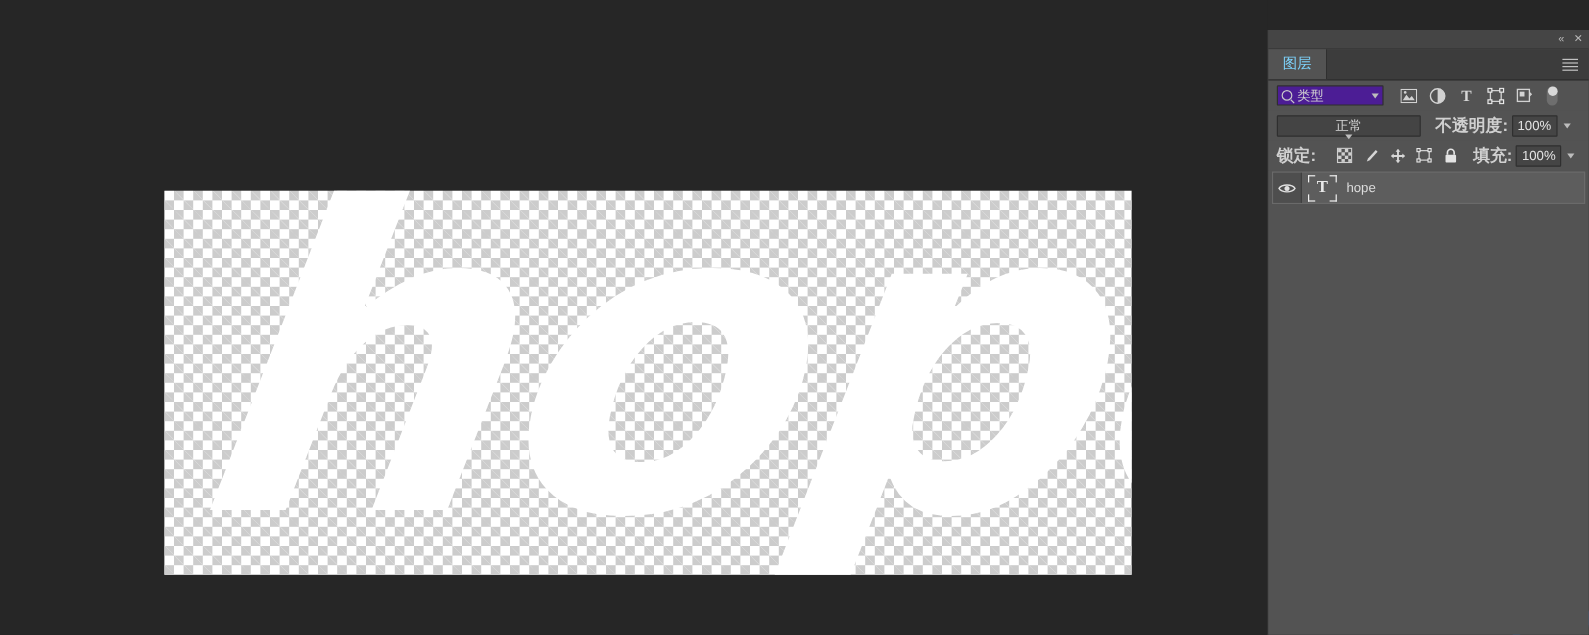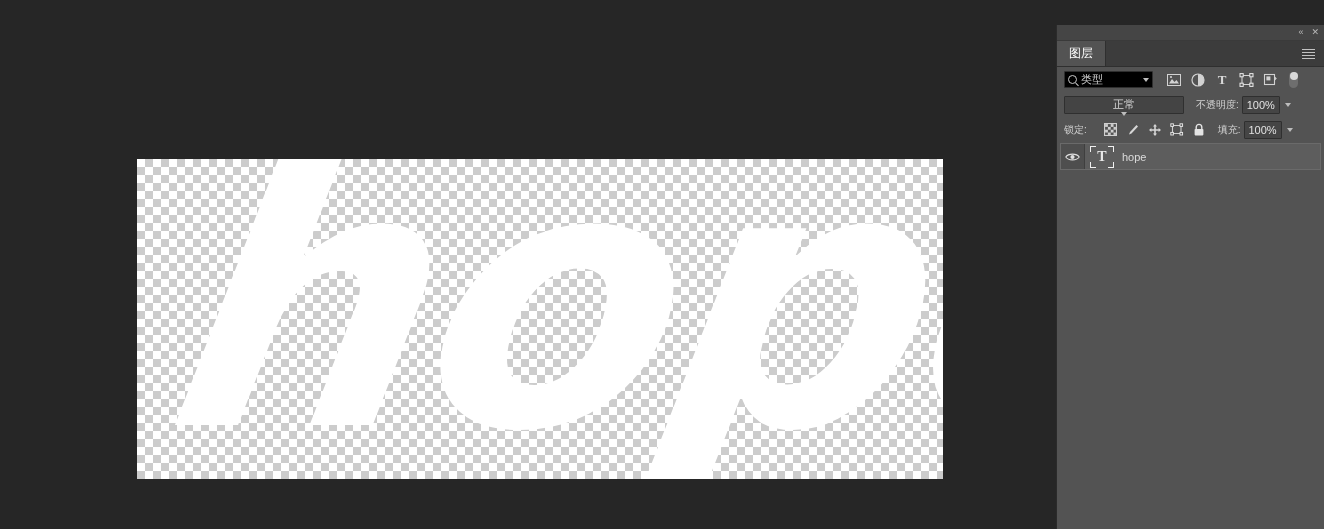--- a/index.html
+++ b/index.html
@@ -87,41 +87,41 @@
     padding-right: 5px; gap: 8px;
   }
   .title-ctl { color: #b8b8b8; font-size: 9px; line-height: 1; cursor: pointer; }
 
   #panel-tabbar {
     position: relative; height: 26px; background: #3c3c3c;
     display: flex; align-items: stretch; border-bottom: 1px solid #2f2f2f;
   }
   #tab-layers {
     padding: 0 12px; display: flex; align-items: center;
-    background: #535353; color: #ffffff; font-size: 12px;
+    background: #535353; color: #7dd3fc; font-size: 12px;
     border-right: 1px solid #2f2f2f;
     cursor: pointer;
   }
   #panel-menu-btn {
     margin-left: auto; display: flex; align-items: center;
     padding: 0 9px; cursor: pointer;
   }
   .hamburger { width: 13px; }
   .hamburger span { display: block; height: 1px; background: #c2c2c2; margin: 2px 0; }
 
   .panel-row {
     display: flex; align-items: center;
     height: 25px; padding: 0 6px; gap: 5px;
     background: #535353;
   }
   #filter-row { padding-left: 7px; padding-right: 5px; gap: 0; }
   #filter-select {
     display: flex; align-items: center;
     width: 89px; height: 17px;
-    background: #000000; border: 1px solid #2f2f2f; border-radius: 1px;
+    background: #4c1d95; border: 1px solid #2f2f2f; border-radius: 1px;
     padding: 0 3px; gap: 4px; cursor: pointer;
   }
   .search-glyph {
     width: 9px; height: 9px; border: 1.3px solid #c9c9c9; border-radius: 50%;
     position: relative; flex: none;
   }
   .search-glyph::after {
     content: ""; position: absolute; right: -3px; bottom: -2px;
     width: 4px; height: 1.3px; background: #c9c9c9; transform: rotate(45deg);
   }
@@ -152,21 +152,21 @@
   }
 
   #blend-row { gap: 0; padding-left: 7px; }
   #blend-select {
     display: flex; align-items: center; justify-content: space-between;
     width: 120px; height: 18px;
     background: #444444; border: 1px solid #2f2f2f; border-radius: 1px;
     padding: 0 4px; cursor: pointer; flex-direction: column;
   }
   #blend-label { color: #d6d6d6; font-size: 11px; }
-  .row-label { color: #d0d0d0; font-size: 10px; white-space: nowrap; }
+  .row-label { color: #d0d0d0; font-size: 14px; white-space: nowrap; font-weight: bold; }
   #opacity-label { margin-left: 12px; }
   .numfield {
     width: 38px; height: 18px; background: #454545;
     border: 1px solid #2f2f2f; border-radius: 1px;
     color: #e2e2e2; font-size: 11px;
     display: flex; align-items: center; justify-content: center;
     margin-left: 3px; cursor: text;
   }
   .num-caret {
     width: 16px; height: 18px; display: flex; align-items: center; justify-content: center;

